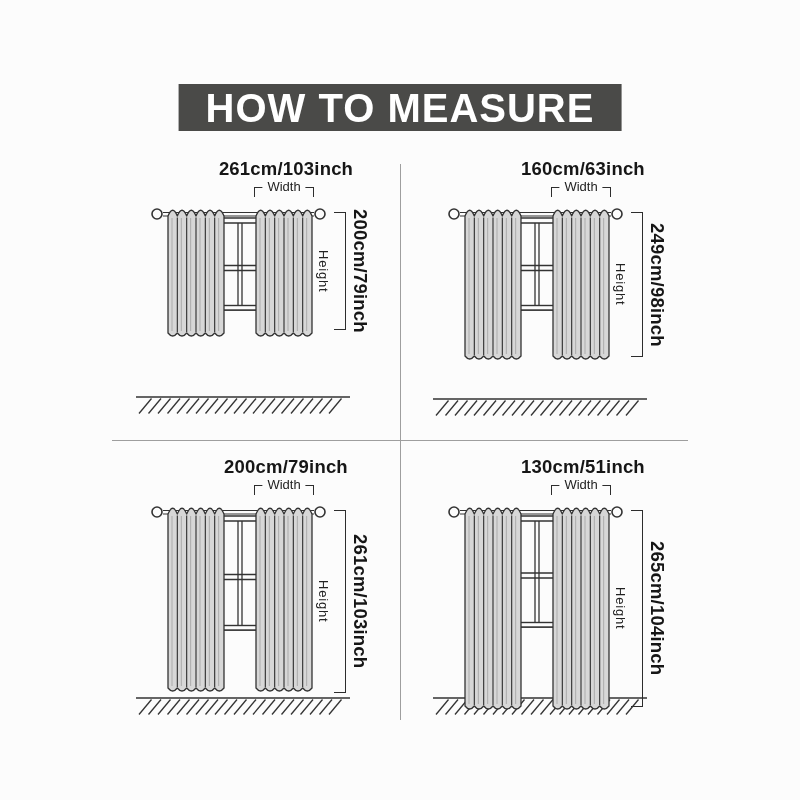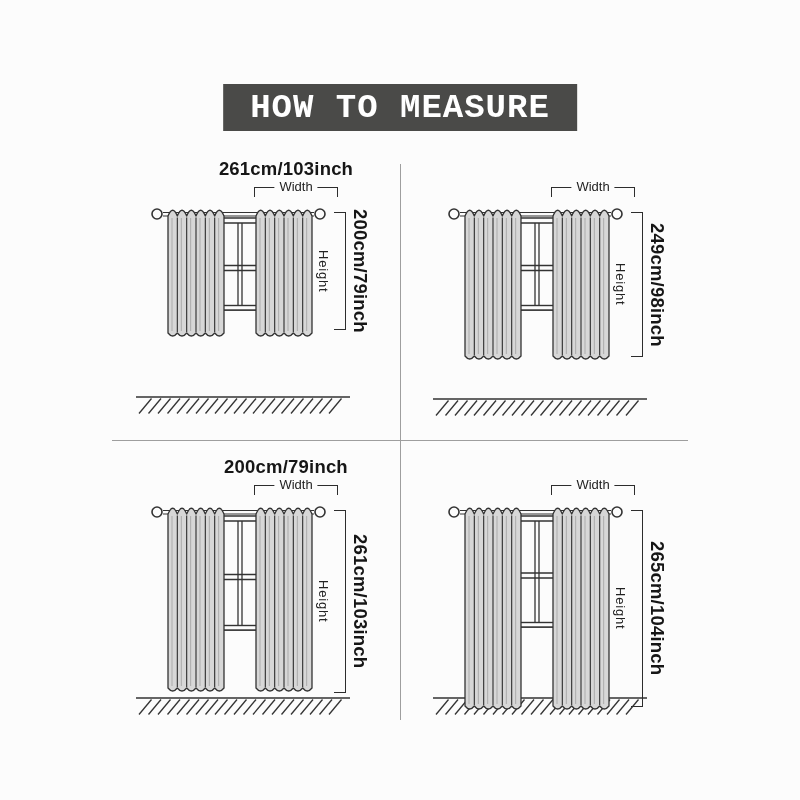--- a/index.html
+++ b/index.html
@@ -8,33 +8,33 @@
     background:#fcfcfc;
     font-family:"Liberation Sans","DejaVu Sans",sans-serif;
     color:#161616;
   }
   .banner{
     position:absolute;top:84px;left:50%;transform:translateX(-50%);
     height:47px;padding:0 27px;display:flex;align-items:center;justify-content:center;
     white-space:nowrap;
   }
   .banner span{
-    font-size:34px;font-weight:600;letter-spacing:1px;line-height:1;font-family:Liberation Mono, monospace;
+    font-size:40px;font-weight:600;letter-spacing:1px;line-height:1;
   }
   .divider-v{position:absolute;left:400px;top:164px;width:1px;height:556px;}
   .divider-h{position:absolute;left:112px;top:440px;width:576px;height:1px;}
   .panel{position:absolute;width:300px;height:272px;text-align:right;}
   .panel svg{position:absolute;left:0;top:0;}
   .wlabel{
     position:absolute;left:178px;top:4px;transform:translateX(-50%);
     font-size:18.5px;font-weight:600;white-space:nowrap;letter-spacing:0.2px;
   }
   .wbracket{
     position:absolute;left:146px;top:33px;width:58px;height:9px;
-    border-top:1.6px solid #2d2d2d;border-left:1.6px solid #2d2d2d;border-right:1.6px solid #2d2d2d;padding-left:24px;
+    border-top:1.6px solid #2d2d2d;border-left:1.6px solid #2d2d2d;border-right:1.6px solid #2d2d2d;
   }
   .wword{
     position:absolute;left:50%;top:-9px;transform:translateX(-50%);
     background:#fcfcfc;padding:0 5px;font-size:13px;line-height:1.25;
     white-space:nowrap;color:#222;
   }
   .hbracket{
     position:absolute;left:226px;width:12px;
     border-top:1.6px solid #2d2d2d;border-right:1.6px solid #2d2d2d;border-bottom:1.6px solid #2d2d2d;
     box-sizing:border-box;
@@ -184,20 +184,21 @@
       <line x1="176" y1="63.5" x2="176" y2="201" stroke="#333333" stroke-width="1.15"></line>
       <line x1="185.33333333333334" y1="63.5" x2="185.33333333333334" y2="201" stroke="#333333" stroke-width="1.15"></line>
       <line x1="194.66666666666669" y1="63.5" x2="194.66666666666669" y2="201" stroke="#333333" stroke-width="1.15"></line>
       <line x1="152" y1="64" x2="152" y2="200" stroke="#ababab" stroke-width="1"></line>
       <line x1="161.33333333333334" y1="64" x2="161.33333333333334" y2="200" stroke="#ababab" stroke-width="1"></line>
       <line x1="170.66666666666666" y1="64" x2="170.66666666666666" y2="200" stroke="#ababab" stroke-width="1"></line>
       <line x1="180" y1="64" x2="180" y2="200" stroke="#ababab" stroke-width="1"></line>
       <line x1="189.33333333333334" y1="64" x2="189.33333333333334" y2="200" stroke="#ababab" stroke-width="1"></line>
       <line x1="198.66666666666669" y1="64" x2="198.66666666666669" y2="200" stroke="#ababab" stroke-width="1"></line>
     </svg>
+  <div class="wlabel">160cm/63inch</div>
   <div class="wbracket">
     <span class="wword" style="background: rgb(252, 252, 252);">Width</span>
   </div>
   <div class="hbracket" style="top: 58px; height: 145px;"></div>
   <div class="hword" style="top: 58px; height: 145px;">Height</div>
   <div class="hlabel" style="top: 58px; height: 145px;">249cm/98inch</div>
 </div>
 
 <div class="panel" id="p2" style="left:108px;top:452px">
   <svg class="scene" width="300" height="268" viewBox="0 0 300 268">
@@ -325,19 +326,20 @@
       <line x1="176" y1="63.5" x2="176" y2="253" stroke="#333333" stroke-width="1.15"></line>
       <line x1="185.33333333333334" y1="63.5" x2="185.33333333333334" y2="253" stroke="#333333" stroke-width="1.15"></line>
       <line x1="194.66666666666669" y1="63.5" x2="194.66666666666669" y2="253" stroke="#333333" stroke-width="1.15"></line>
       <line x1="152" y1="64" x2="152" y2="252" stroke="#ababab" stroke-width="1"></line>
       <line x1="161.33333333333334" y1="64" x2="161.33333333333334" y2="252" stroke="#ababab" stroke-width="1"></line>
       <line x1="170.66666666666666" y1="64" x2="170.66666666666666" y2="252" stroke="#ababab" stroke-width="1"></line>
       <line x1="180" y1="64" x2="180" y2="252" stroke="#ababab" stroke-width="1"></line>
       <line x1="189.33333333333334" y1="64" x2="189.33333333333334" y2="252" stroke="#ababab" stroke-width="1"></line>
       <line x1="198.66666666666669" y1="64" x2="198.66666666666669" y2="252" stroke="#ababab" stroke-width="1"></line>
     </svg>
+  <div class="wlabel">130cm/51inch</div>
   <div class="wbracket">
     <span class="wword" style="background: rgb(252, 252, 252);">Width</span>
   </div>
   <div class="hbracket" style="top: 58px; height: 197px;"></div>
   <div class="hword" style="top: 58px; height: 197px;">Height</div>
   <div class="hlabel" style="top: 58px; height: 197px;">265cm/104inch</div>
 </div>
 
 </body></html>

